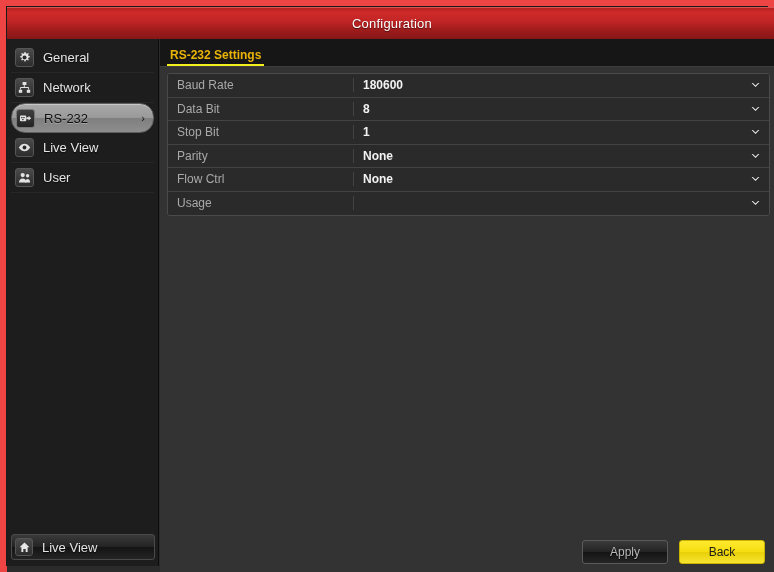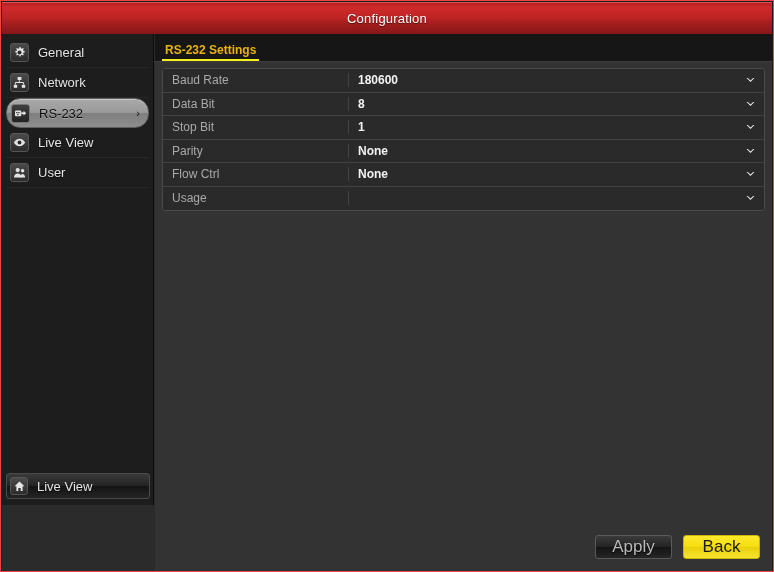--- a/index.html
+++ b/index.html
@@ -8,21 +8,21 @@
     height: 572px;
     background: #000;
     font-family: "Liberation Sans", sans-serif;
     overflow: hidden;
   }
   #app {
     position: relative;
     width: 774px;
     height: 572px;
     background: #1a1a1a;
-    border: 1px solid #ef4444;
+    border: 6px solid #ef4444;
   }
 
   
   #titlebar {
     position: absolute;
     left: 1px; top: 1px;
     width: 770px; height: 32px;
     background: linear-gradient(to bottom,
                 #b81f1f 0%, #cf2a2a 14%, #c02424 45%,
                 #9e1c1c 72%, #861717 100%);
@@ -43,21 +43,21 @@
     position: absolute;
     left: 1px; top: 33px;
     width: 770px; height: 537px;
     background: #2b2b2b;
   }
 
   
   #sidebar {
     position: absolute;
     left: 0; top: 0;
-    width: 152px; height: 471px;
+    width: 152px; height: 527px;
     background: #1d1d1d;
     border-right: 1px solid #0c0c0c;
   }
   .side-item {
     position: relative;
     height: 30px;
     margin: 0 4px;
     display: flex;
     align-items: center;
     border-bottom: 1px solid #272727;
@@ -192,22 +192,22 @@
   }
 
   
   #footer {
     position: absolute;
     right: 12px; bottom: 12px;
     display: flex;
     gap: 11px;
   }
   .btn {
-    width: 77px; height: 24px;
-    font-size: 17px;
+    width: 86px; height: 24px;
+    font-size: 12px;
     border-radius: 3px;
     display: flex;
     align-items: center;
     justify-content: center;
     cursor: pointer;
     border: 1px solid #5a5a5a;
   }
   .btn-dark {
     background: linear-gradient(to bottom, #3b3b3b 0%, #242424 48%, #141414 52%, #262626 100%);
     color: #b9b9b9;

